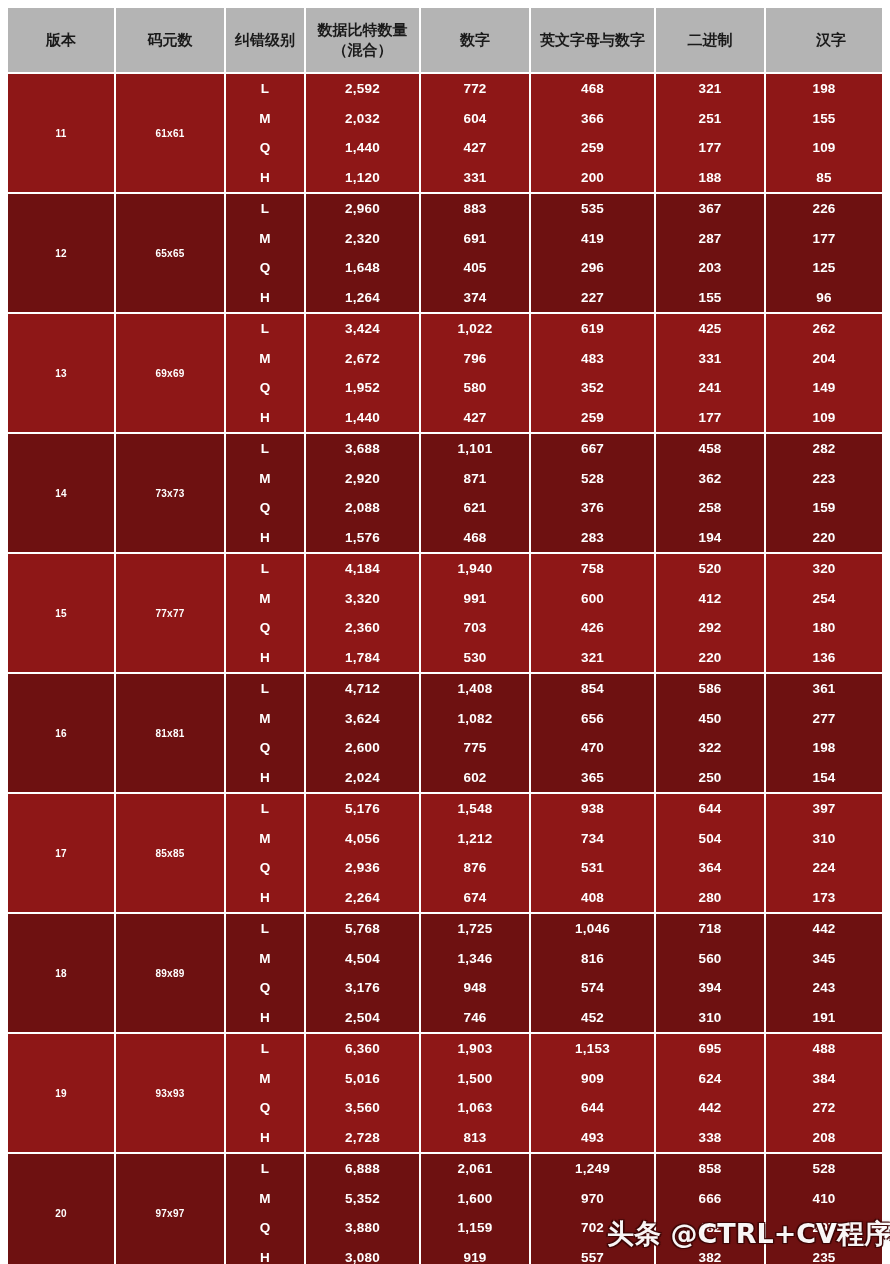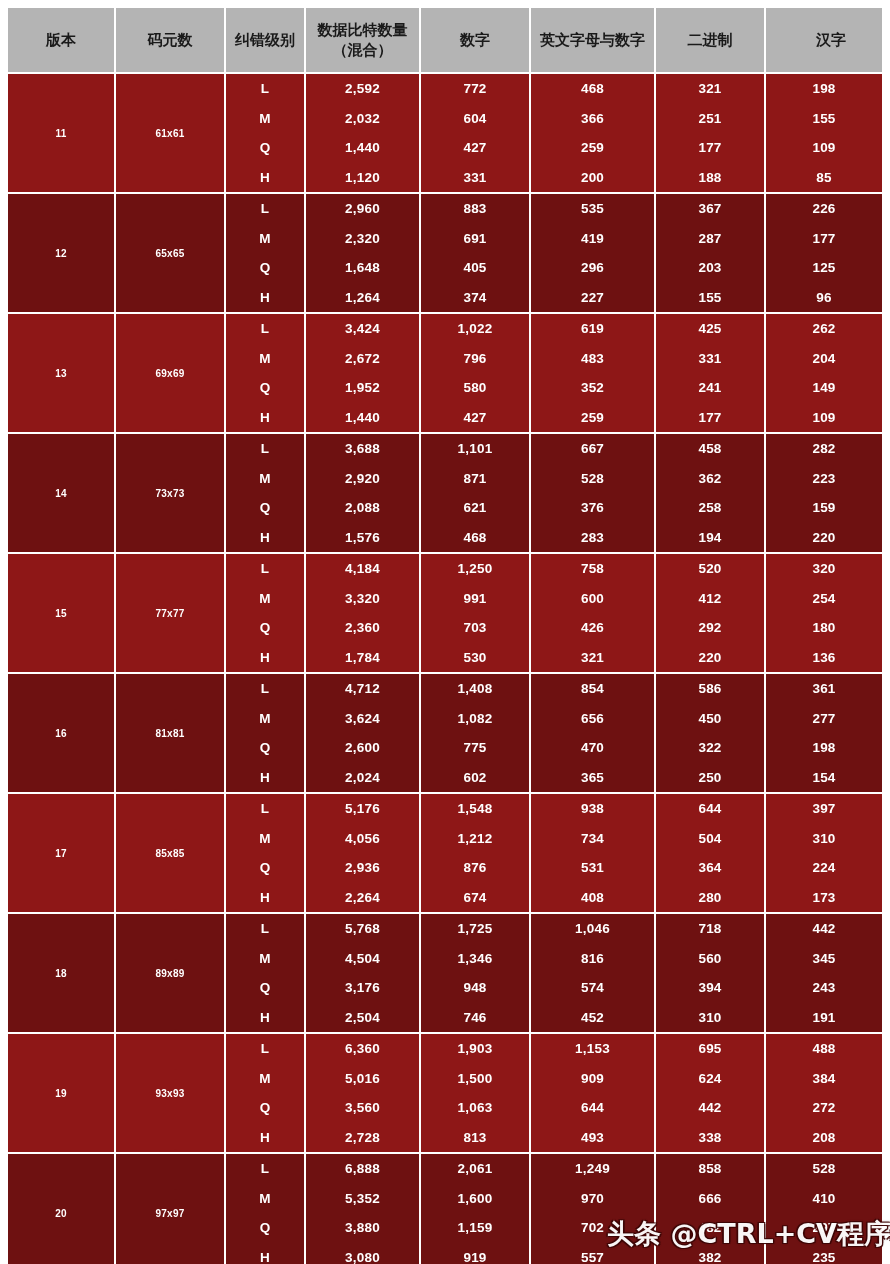--- a/index.html
+++ b/index.html
@@ -270,21 +270,21 @@
           <td>468</td>
           <td>283</td>
           <td>194</td>
           <td>220</td>
         </tr>
         <tr class="band-light block-start">
           <td class="span-cell" rowspan="4">15</td>
           <td class="span-cell" rowspan="4">77x77</td>
           <td>L</td>
           <td>4,184</td>
-          <td>1,250</td>
+          <td>1,940</td>
           <td>758</td>
           <td>520</td>
           <td>320</td>
         </tr>
         <tr class="band-light">
           <td>M</td>
           <td>3,320</td>
           <td>991</td>
           <td>600</td>
           <td>412</td>

